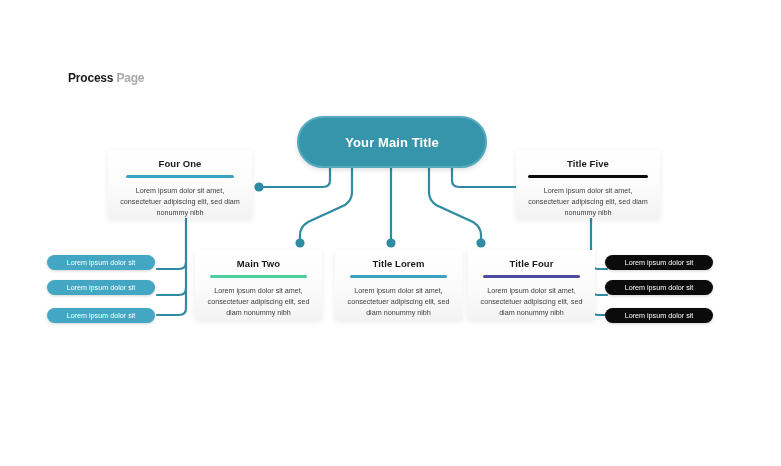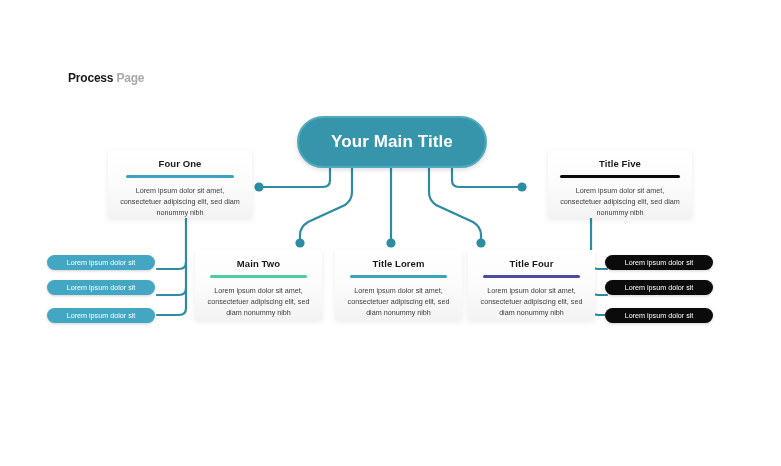--- a/index.html
+++ b/index.html
@@ -50,21 +50,21 @@
     background: #3795ab;
     border: 2px solid #54aabd;
     box-sizing: border-box;
     display: flex;
     align-items: center;
     justify-content: center;
     box-shadow: 0 2px 5px rgba(0,0,0,0.13);
   }
   #main-node .main-label {
     color: #ffffff;
-    font-size: 17px;
+    font-size: 13px;
     font-weight: bold;
     letter-spacing: 0.1px;
   }
 
   
   .card {
     position: absolute;
     box-sizing: border-box;
     background: linear-gradient(180deg,#ffffff 0%, #fbfbfb 55%, #f3f3f3 100%);
     box-shadow: 0 2px 6px rgba(0,0,0,0.08);
@@ -86,21 +86,21 @@
   .card .card-body {
     font-size: 7.2px;
     line-height: 1.55;
     color: #3c3c3c;
     margin-top: 7px;
     padding: 0 8px;
     text-align: center;
   }
 
   #card-one   { left: 108px; top: 150px;  width: 144px; height: 68px; padding-top: 9px; }
-  #card-five  { left: 548px; top: 150px;  width: 144px; height: 68px; padding-top: 9px; }
+  #card-five  { left: 516px; top: 150px;  width: 144px; height: 68px; padding-top: 9px; }
   #card-two   { left: 195px; top: 250px;  width: 127px; height: 70px; padding-top: 9px; }
   #card-three { left: 335px; top: 250px;  width: 127px; height: 70px; padding-top: 9px; }
   #card-four  { left: 468px; top: 250px;  width: 127px; height: 70px; padding-top: 9px; }
 
   #card-one   .card-bar { width: 108px; }
   #card-five  .card-bar { width: 120px; height: 3.5px; }
   #card-two   .card-bar { width: 97px; }
   #card-three .card-bar { width: 97px; }
   #card-four  .card-bar { width: 97px; }
 

